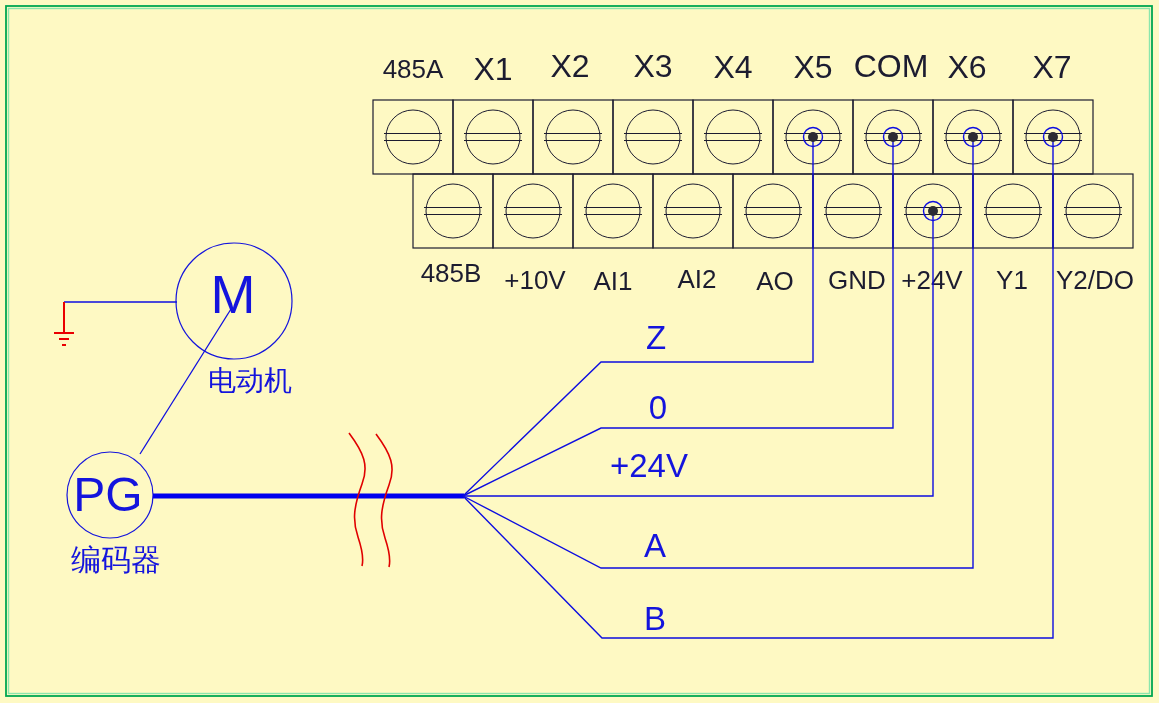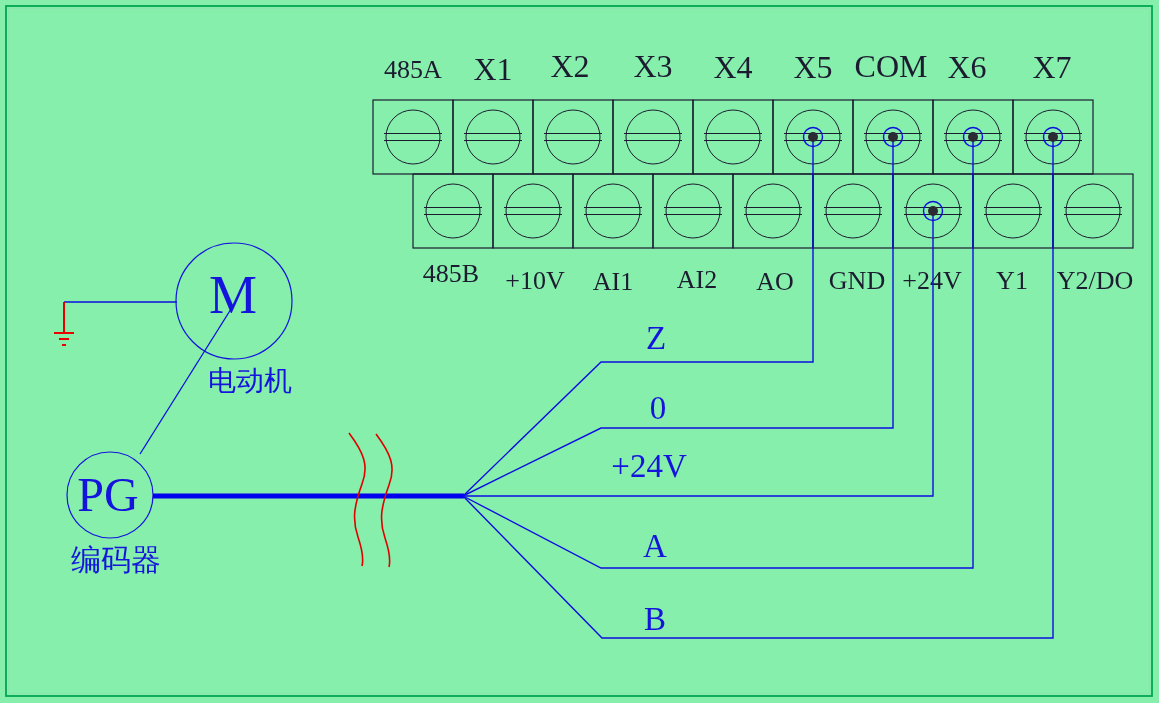--- a/index.html
+++ b/index.html
@@ -1,17 +1,17 @@
 <!DOCTYPE html>
 <html><head>
 <meta charset="utf-8">
 <style>
   html,body{margin:0;padding:0;background:#ffffff;}
-  .stage{position:relative;width:1159px;height:703px;background:#86efac;
-         font-family:Liberation Serif, serif;overflow:hidden;}
+  .stage{position:relative;width:1159px;height:703px;background:#fef9c3;
+         font-family:Liberation Sans, sans-serif;overflow:hidden;}
   svg{display:block;}
   svg text{user-select:none;}
 
   .border-outer{fill:none;stroke:#00a651;stroke-width:1.8;}
   .border-inner{fill:none;stroke:#8be6ad;stroke-width:1.4;}
 
   .cell{fill:none;stroke:#1c1c30;stroke-width:1.2;}
   .screw{fill:none;stroke:#1c1c30;stroke-width:1;}
   .slot{stroke:#1c1c30;stroke-width:1;}
 

